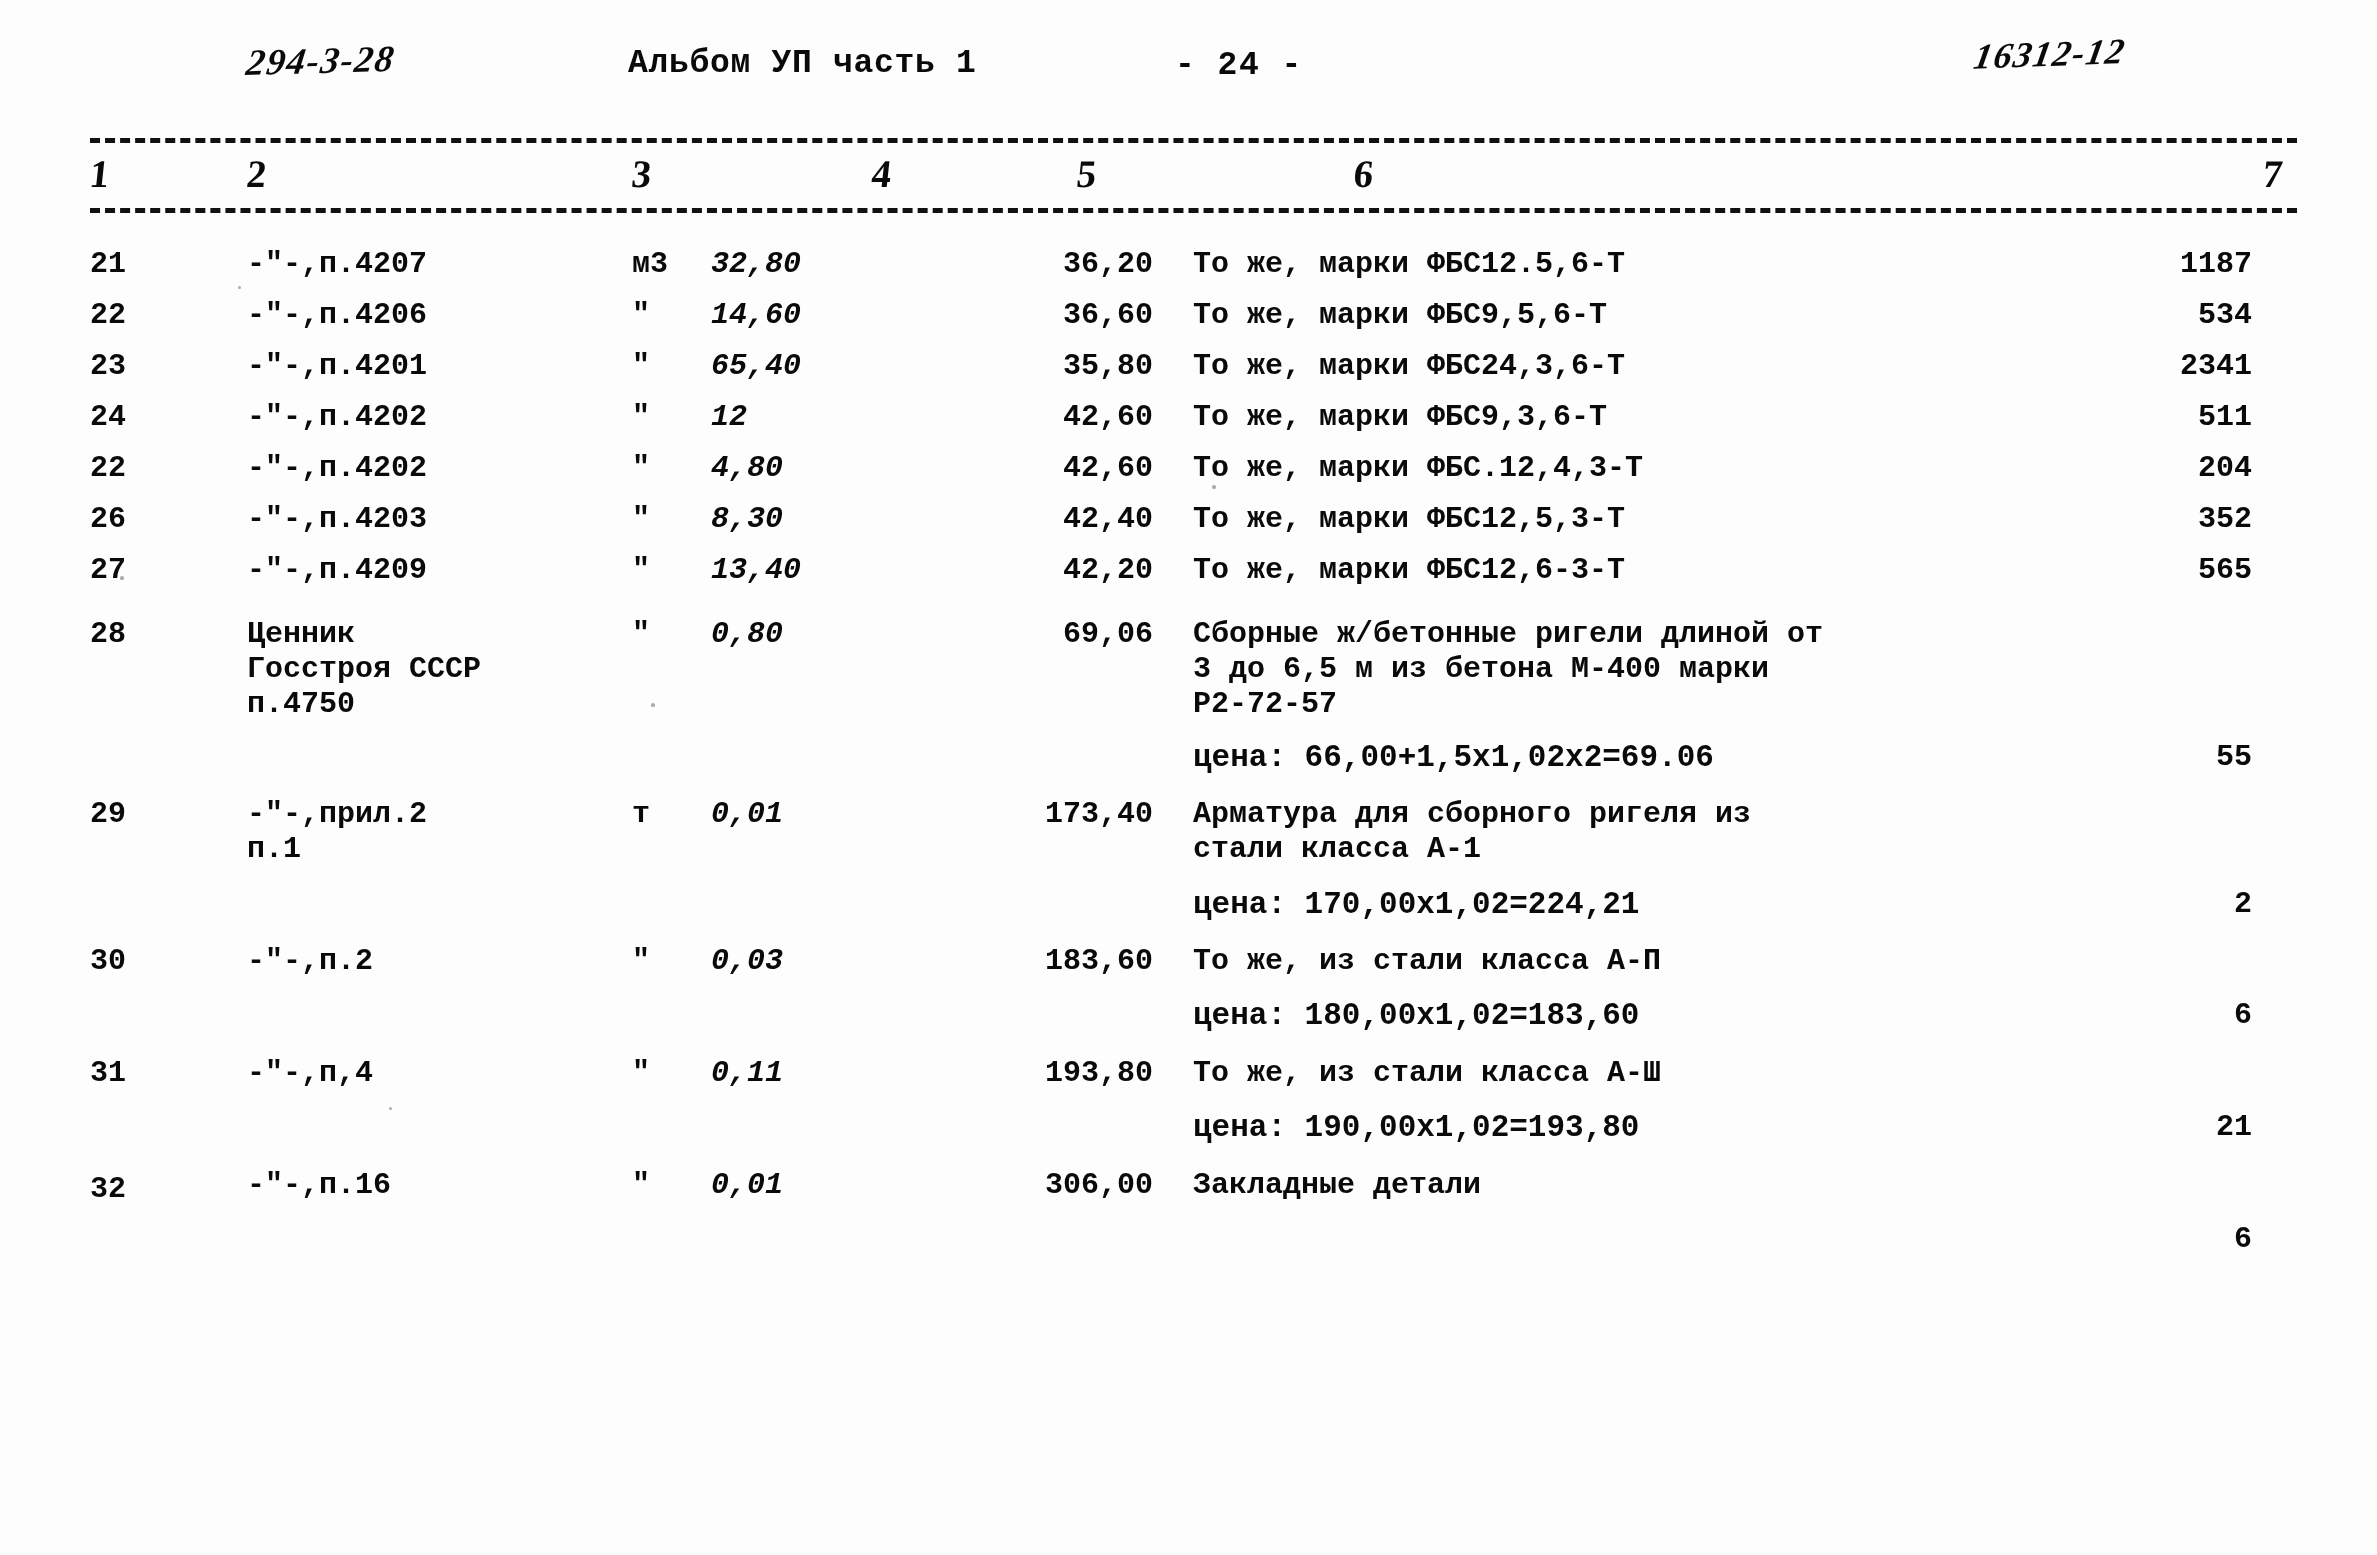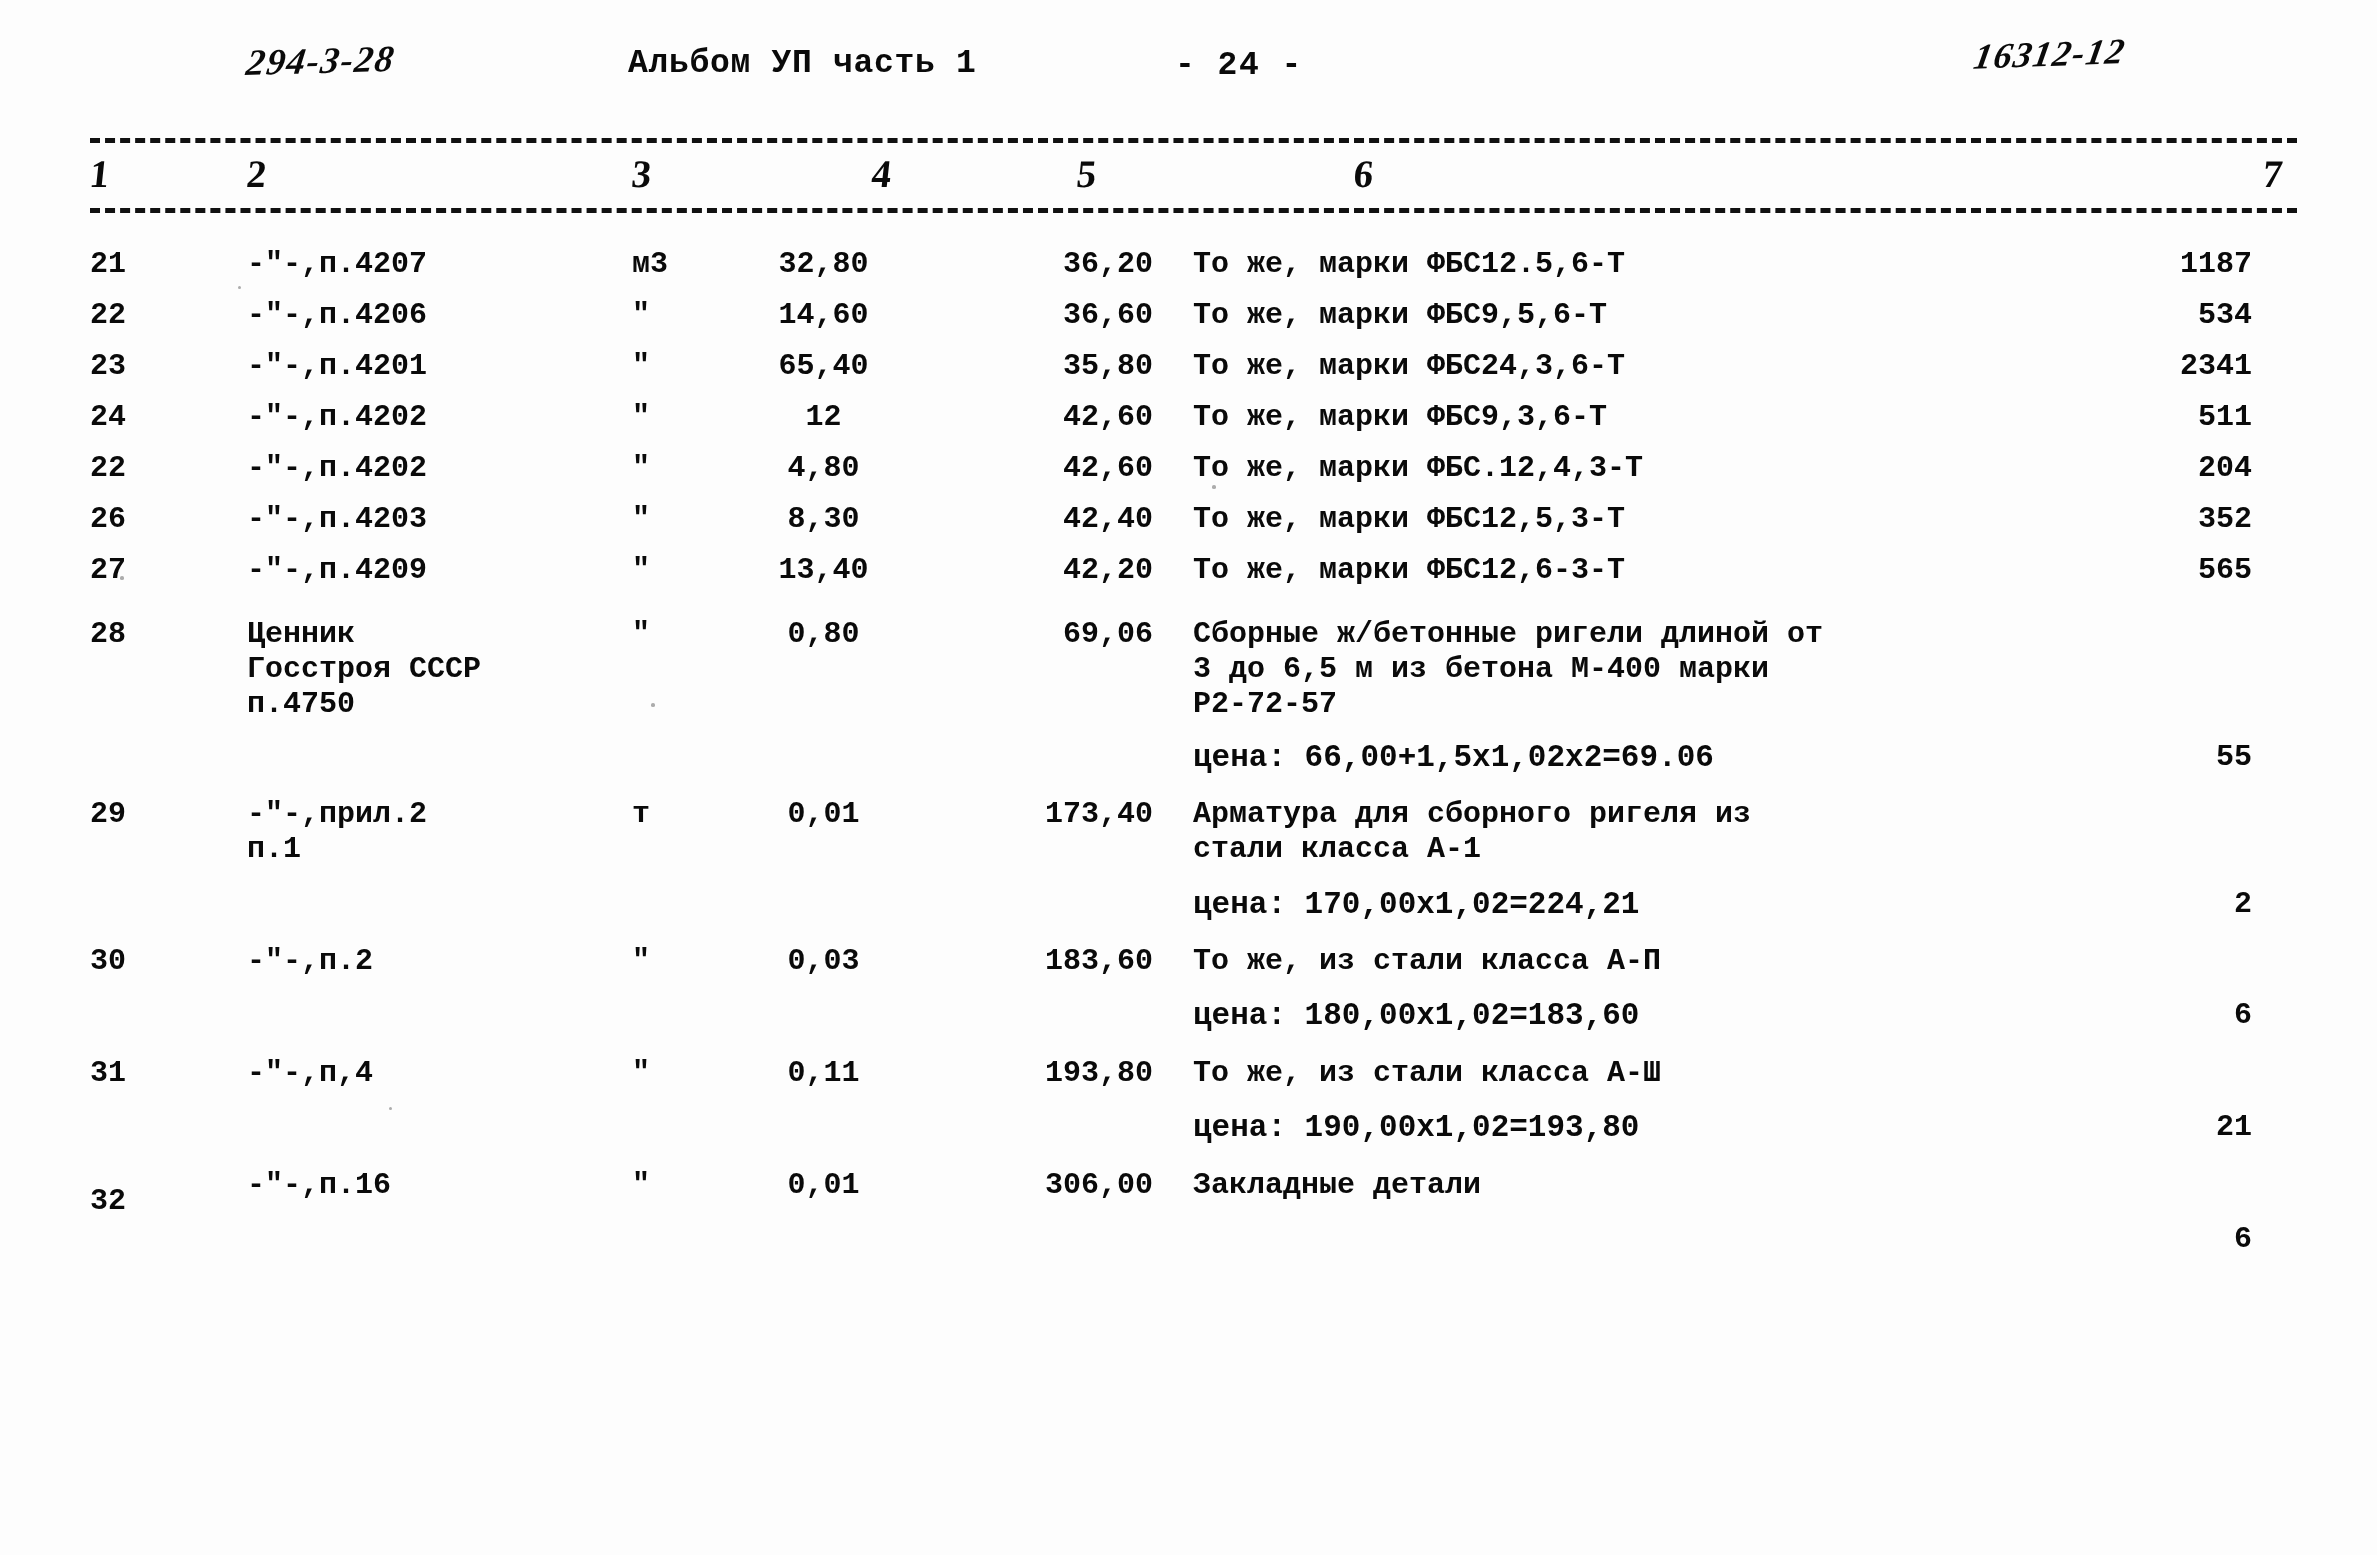--- a/index.html
+++ b/index.html
@@ -116,21 +116,21 @@
   .cell {
     position: absolute;
     font-size: 30px;
     line-height: 35px;
     font-weight: 700;
     white-space: pre;
   }
   .c1 { left: 90px;  width: 112px; text-align: left; }
   .c2 { left: 247px;  width: 352px; text-align: left; }
   .c3 { left: 632px;  width: 82px; text-align: left; }
-  .c4 { left: 726px;  width: 195px; text-align: center; }
+  .c4 { left: 711px;  width: 195px; text-align: left; font-style: italic; }
   .c5 { left: 958px; width: 195px; text-align: right; }
   .c6 { left: 1193px; width: 793px; text-align: left; }
   .c7 { left: 2020px; width: 232px; text-align: right; }
   .price-line {
     position: absolute;
     left: 1193px;
     width: 823px;
     font-size: 31px;
     line-height: 35px;
     font-weight: 700;
@@ -285,21 +285,21 @@
       <div class="cell c2" style="top:0">-"-,п,4</div>
       <div class="cell c3" style="top:0">"</div>
       <div class="cell c4" style="top:0">0,11</div>
       <div class="cell c5" style="top:0">193,80</div>
       <div class="cell c6" style="top:0">То же, из стали класса А-Ш</div>
       <div class="price-line" style="top:54px">цена: 190,00x1,02=193,80</div>
       <div class="cell c7" style="top:54px">21</div>
     </div>
 
     <div class="row" style="height:112px">
-      <div class="cell c1" style="top:16px">32</div>
+      <div class="cell c1" style="top:4px">32</div>
       <div class="cell c2" style="top:0">-"-,п.16</div>
       <div class="cell c3" style="top:0">"</div>
       <div class="cell c4" style="top:0">0,01</div>
       <div class="cell c5" style="top:0">306,00</div>
       <div class="cell c6" style="top:0">Закладные детали</div>
       <div class="cell c7" style="top:54px">6</div>
     </div>
 
   </div>
 

